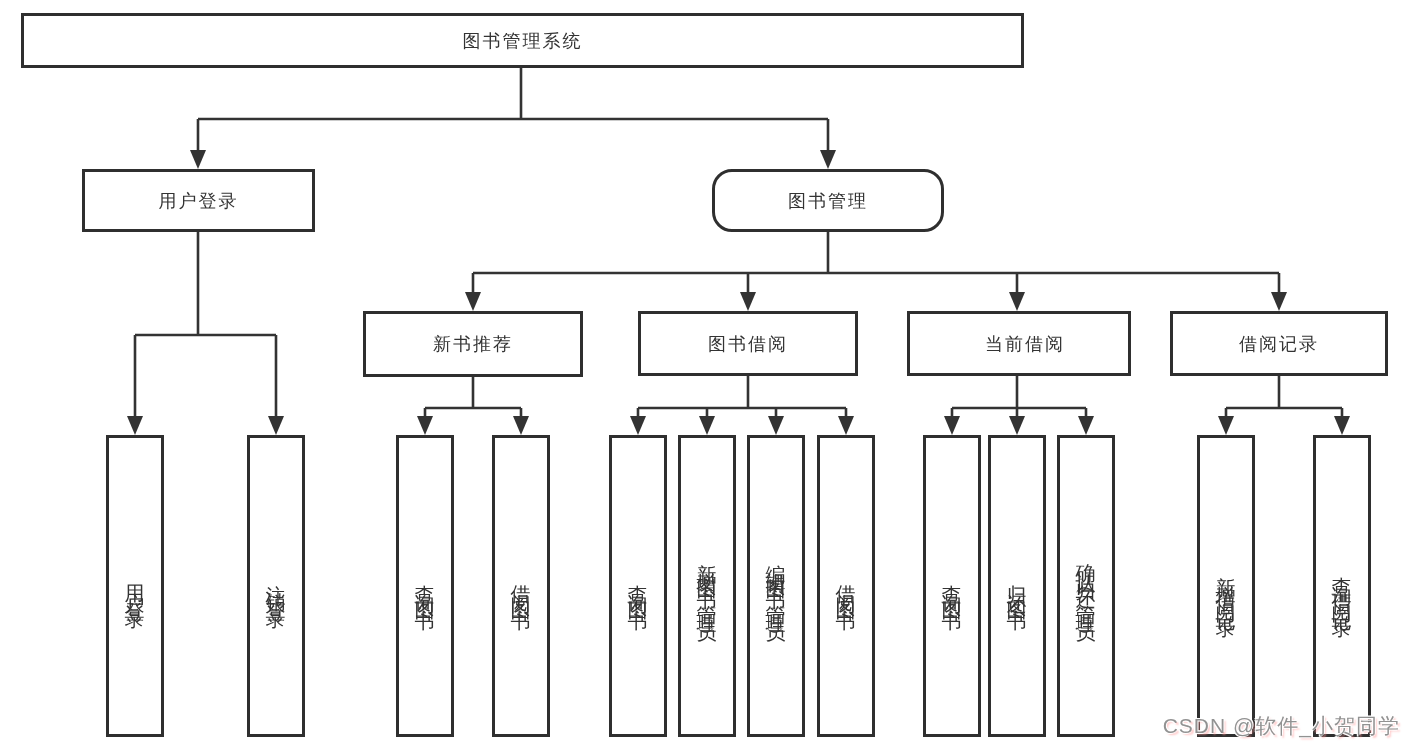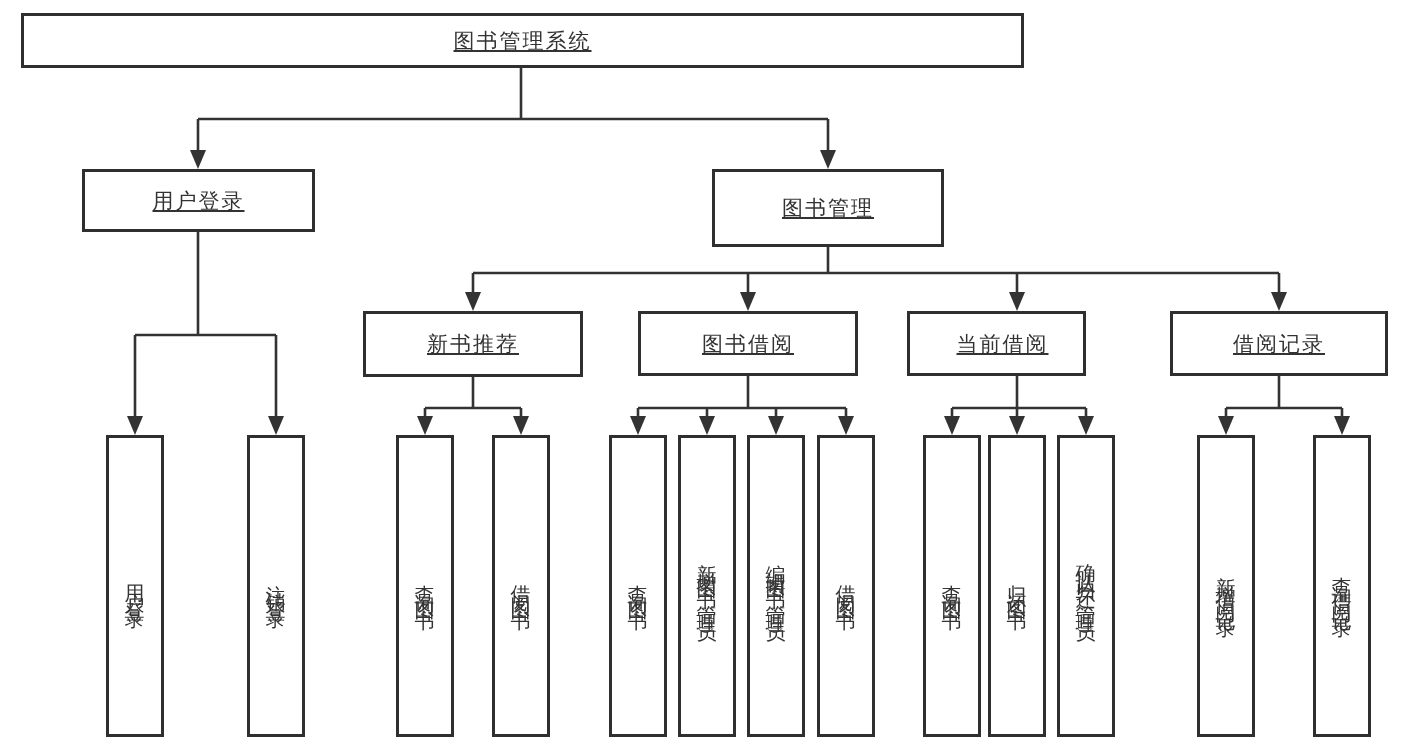--- a/index.html
+++ b/index.html
@@ -26,24 +26,23 @@
   svg.connectors polygon { fill: #333333; stroke: none; }
 
   .node {
     position: absolute;
     box-sizing: border-box;
     border: 3px solid #2f2f2f;
     background: #ffffff;
     display: flex;
     align-items: center;
     justify-content: center;
-    font-size: 21px;
+    font-size: 18px;
     letter-spacing: 2px;
     white-space: nowrap;
-    text-decoration: underline;
   }
 
   .leaf {
     position: absolute;
     box-sizing: border-box;
     border: 3px solid #2f2f2f;
     background: #ffffff;
     width: 58px;
     top: 435px;
     height: 302px;
@@ -129,31 +128,31 @@
     </g>
   </svg>
 
   <div class="node" style="left:21px; top:13px; width:1003px; height:55px;">
     <span>图书管理系统</span>
   </div>
 
   <div class="node" style="left:82px; top:169px; width:233px; height:63px;">
     <span>用户登录</span>
   </div>
-  <div class="node" style="left:712px; top:169px; width:232px; height:78px;">
+  <div class="node" style="left:712px; top:169px; width:232px; height:63px;border-radius:20px;">
     <span>图书管理</span>
   </div>
 
   <div class="node" style="left:363px; top:311px; width:220px; height:66px;">
     <span>新书推荐</span>
   </div>
   <div class="node" style="left:638px; top:311px; width:220px; height:65px;text-align:right;">
     <span>图书借阅</span>
   </div>
-  <div class="node" style="left:907px; top:311px; width:179px; height:65px;padding-left:12px;">
+  <div class="node" style="left:907px; top:311px; width:224px; height:65px;padding-left:12px;">
     <span>当前借阅</span>
   </div>
   <div class="node" style="left:1170px; top:311px; width:218px; height:65px;">
     <span>借阅记录</span>
   </div>
 
   <div class="leaf" style="left:106px;">
     <span class="vtext">用户登录</span>
   </div>
   <div class="leaf" style="left:247px;">
@@ -190,14 +189,15 @@
     <span class="vtext">确认归还（管理员）</span>
   </div>
 
   <div class="leaf" style="left:1197px;">
     <span class="vtext">新增借阅记录</span>
   </div>
   <div class="leaf" style="left:1313px;">
     <span class="vtext">查询借阅记录</span>
   </div>
 
+  <div class="watermark">CSDN @软件_小贺同学</div>
 
 </div>
 
 </body></html>

